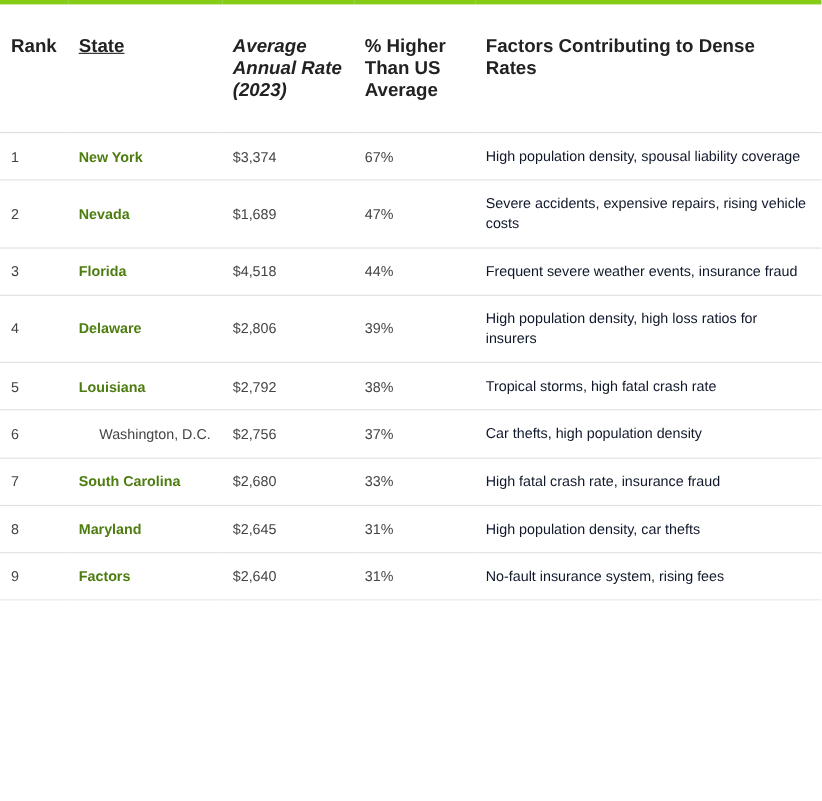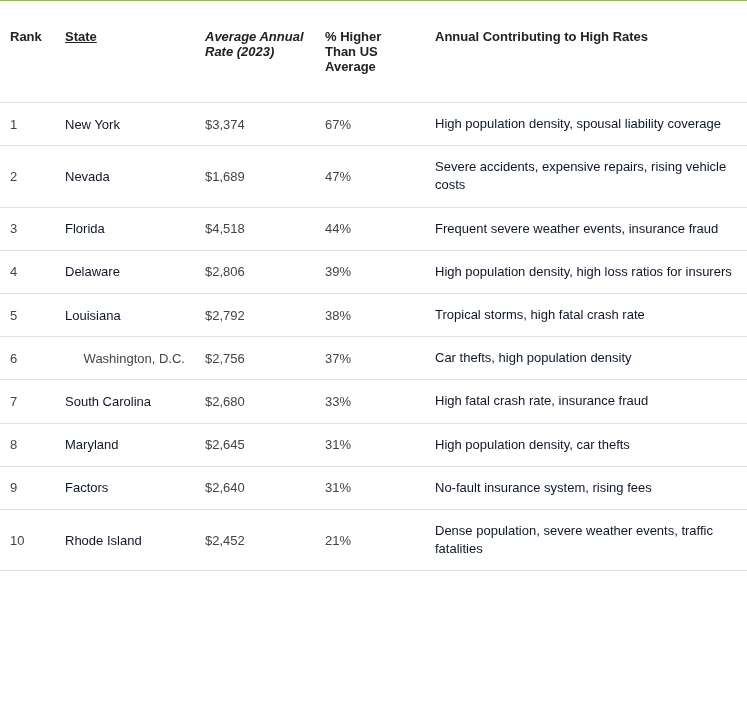--- a/index.html
+++ b/index.html
@@ -20,25 +20,25 @@
     }
     table {
       width: 100%;
       border-collapse: collapse;
     }
     thead tr {
       background: #fff;
     }
     th {
       font-weight: bold;
-      font-size: 13px;
+      font-size: 17px;
       color: #222;
       padding: 28px 10px;
       text-align: left;
-      border-top: 1px solid #84cc16;
+      border-top: 4px solid #84cc16;
       border-bottom: 1px solid #ddd;
       vertical-align: top;
     }
     td {
       padding: 12px 10px;
       border-bottom: 1px solid #e0e0e0;
       vertical-align: middle;
       color: #444;
       font-size: 13px;
     }
@@ -53,42 +53,42 @@
       width: 120px;
       font-style: italic;
     }
     .col-pct {
       width: 110px;
     }
     .col-factors {
       width: auto;
     }
     .state-link {
-      color: #0f172a;
+      color: #4d7c0f;
       text-decoration: none;
-      font-weight: normal;
+      font-weight: bold;
     }
     .factors-text {
       color: #0f172a;
       font-size: 13px;
       line-height: 1.4;
     }
   </style>
 </head>
 <body>
 
 <div class="table-container">
   <table>
     <thead>
       <tr>
         <th class="col-rank">Rank</th>
         <th class="col-state">State</th>
         <th class="col-rate">Average Annual Rate (2023)</th>
         <th class="col-pct">% Higher Than US Average</th>
-        <th class="col-factors">Annual Contributing to High Rates</th>
+        <th class="col-factors">Factors Contributing to Dense Rates</th>
       </tr>
     </thead>
     <tbody id="table-body">
     <tr>
           <td>1</td>
           <td><a href="#" class="state-link">New York</a></td>
           <td>$3,374</td>
           <td>67%</td>
           <td class="factors-text">High population density, spousal liability coverage</td>
         </tr>
@@ -141,22 +141,15 @@
           <td>31%</td>
           <td class="factors-text">High population density, car thefts</td>
         </tr>
         <tr>
           <td>9</td>
           <td><a href="#" class="state-link">Factors</a></td>
           <td>$2,640</td>
           <td>31%</td>
           <td class="factors-text">No-fault insurance system, rising fees</td>
         </tr>
-        <tr>
-          <td>10</td>
-          <td><a href="#" class="state-link">Rhode Island</a></td>
-          <td>$2,452</td>
-          <td>21%</td>
-          <td class="factors-text">Dense population, severe weather events, traffic fatalities</td>
-        </tr>
       </tbody>
   </table>
 </div>
 
 </body></html>

